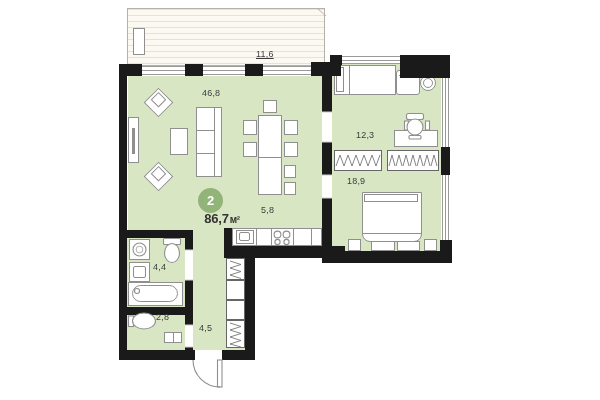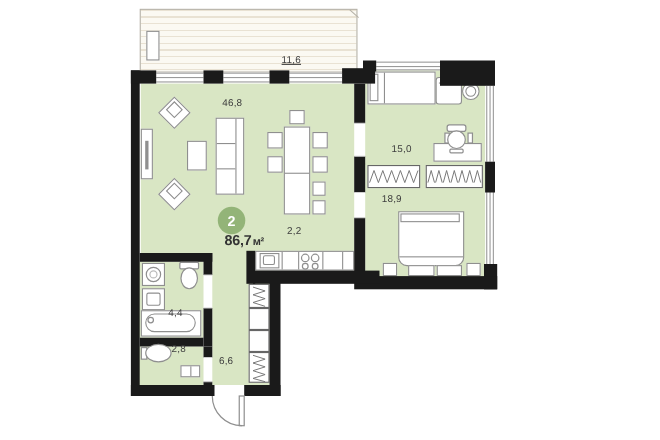--- a/index.html
+++ b/index.html
@@ -188,23 +188,23 @@
       <path d="M322 112 H332 M322 142 H332"></path>
       <path d="M322 175 H332 M322 198 H332"></path>
       <path d="M185 250 H193 M185 280 H193"></path>
       <path d="M185 325 H193 M185 347 H193"></path>
     </g>
     <line x1="318" y1="9" x2="326" y2="16" stroke="#b5b1a6" stroke-width="1"></line>
   </svg>
 
   <span class="lbl" style="left:256px;top:50px;text-decoration:underline;">11,6</span>
   <span class="lbl" style="left:202px;top:89px;">46,8</span>
-  <span class="lbl" style="left:356px;top:131px;">15,0</span>
+  <span class="lbl" style="left:356px;top:131px;">12,3</span>
   <span class="lbl" style="left:347px;top:177px;">18,9</span>
-  <span class="lbl" style="left:261px;top:206px;">2,2</span>
-  <span class="lbl" style="left:153px;top:280px;">4,4</span>
+  <span class="lbl" style="left:261px;top:206px;">5,8</span>
+  <span class="lbl" style="left:153px;top:263px;">4,4</span>
   <span class="lbl" style="left:156px;top:313px;">2,8</span>
-  <span class="lbl" style="left:199px;top:324px;">6,6</span>
+  <span class="lbl" style="left:199px;top:324px;">4,5</span>
 
   <div class="badge">2</div>
   <div class="total"><span>86,7</span><span class="unit">м²</span></div>
 
 </div>
 
 </body></html>

